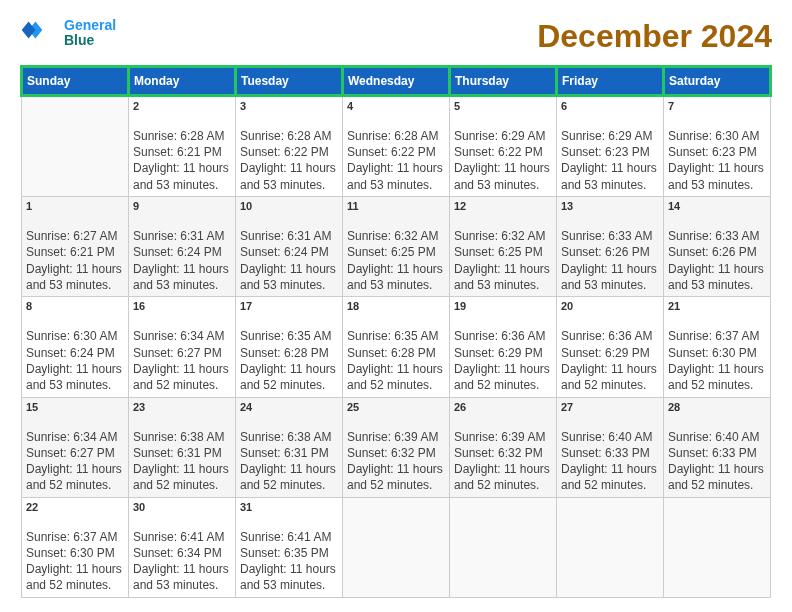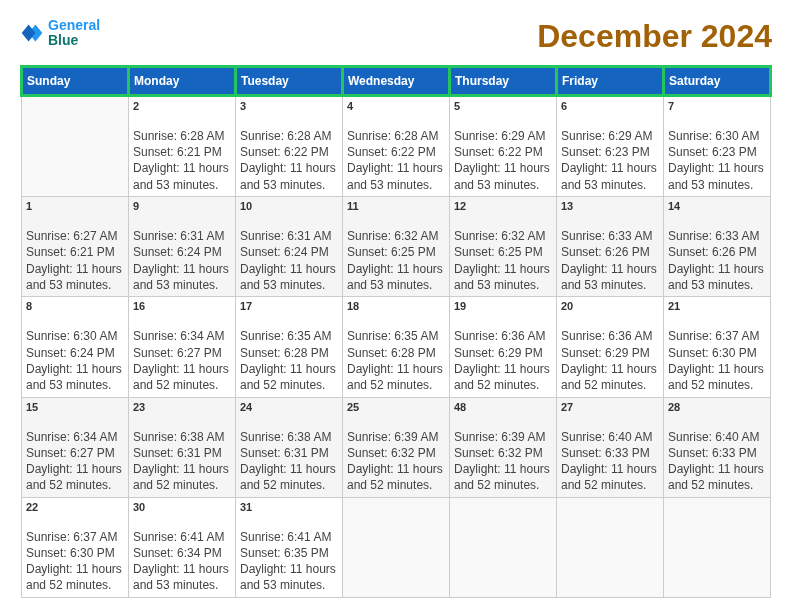--- a/index.html
+++ b/index.html
@@ -18,22 +18,21 @@
       flex-direction: column;
     }
     .header {
       display: flex;
       justify-content: space-between;
       align-items: flex-start;
       margin-bottom: 10px;
     }
     .logo {
       display: flex;
-      align-items: center;
-      gap: 4px;
+      gap: 20px;
     }
     .logo-text {
       font-size: 14px;
       font-weight: bold;
       color: #333;
       line-height: 1.1;
     }
     .logo-text span {
       color: #2196F3;
     }
@@ -301,21 +300,21 @@
 and 52 minutes.</div>
           </td>
           <td>
             <span class="day-num">25</span>
             <div class="day-info" style="white-space: pre-line;">Sunrise: 6:39 AM
 Sunset: 6:32 PM
 Daylight: 11 hours
 and 52 minutes.</div>
           </td>
           <td>
-            <span class="day-num">48</span>
+            <span class="day-num">26</span>
             <div class="day-info" style="white-space: pre-line;">Sunrise: 6:39 AM
 Sunset: 6:32 PM
 Daylight: 11 hours
 and 52 minutes.</div>
           </td>
           <td>
             <span class="day-num">27</span>
             <div class="day-info" style="white-space: pre-line;">Sunrise: 6:40 AM
 Sunset: 6:33 PM
 Daylight: 11 hours

